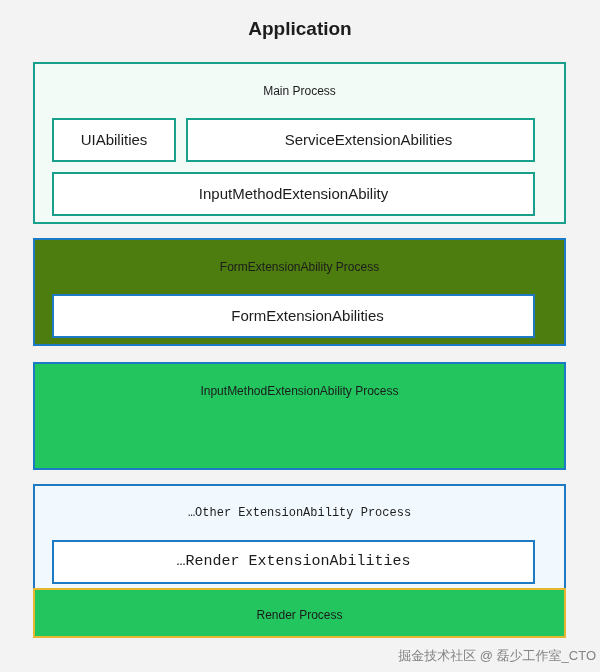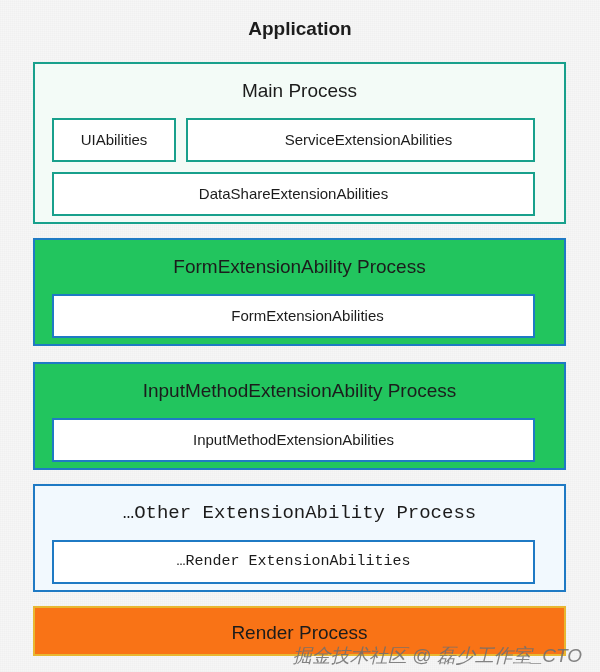--- a/index.html
+++ b/index.html
@@ -46,21 +46,21 @@
     position: absolute;
     box-sizing: border-box;
     border-width: 2px;
     border-style: solid;
   }
   .process-title {
     position: absolute;
     left: 0;
     width: 100%;
     text-align: center;
-    font-size: 19px;
+    font-size: 12px;
     line-height: 24px;
     color: #1c1c1c;
   }
   .ability-box {
     position: absolute;
     box-sizing: border-box;
     border-width: 2px;
     border-style: solid;
     background: #ffffff;
     display: flex;
@@ -82,21 +82,21 @@
   }
   #title-main-process { top: 15px; }
   #box-uiabilities        { left: 17px;  top: 54px;  width: 124px; height: 44px; border-color: #18a08c; }
   #box-serviceextension   { left: 151px; top: 54px;  width: 349px; height: 44px; border-color: #18a08c; padding-left: 16px; }
   #box-datashareextension { left: 17px;  top: 108px; width: 483px; height: 44px; border-color: #18a08c; }
 
   
   #box-form-process {
     left: 33px;  top: 238px;  width: 533px;  height: 108px;
     border-color: #1f7ac4;
-    background: #22c55e;
+    background: #4d7c0f;
   }
   #title-form-process { top: 15px; }
   #box-formextension { left: 17px; top: 54px; width: 483px; height: 44px; border-color: #1f7ac4; padding-left: 28px; }
 
   
   #box-input-process {
     left: 33px;  top: 362px;  width: 533px;  height: 108px;
     border-color: #1f7ac4;
     background: #22c55e;
   }
@@ -108,35 +108,34 @@
     left: 33px;  top: 484px;  width: 533px;  height: 108px;
     border-color: #1f7ac4;
     background: #f2f9fe;
     font-family: Liberation Mono, monospace;
   }
   #title-other-process { top: 15px; }
   #box-otherextension { left: 17px; top: 54px; width: 483px; height: 44px; border-color: #1f7ac4; }
 
   
   #box-render-process {
-    left: 33px;  top: 606px;  width: 533px;  height: 50px;
+    left: 33px;  top: 588px;  width: 533px;  height: 50px;
     border-color: #e8b731;
-    background: #f97316;
+    background: #22c55e;
   }
   #title-render-process { top: 13px; }
 
   
   .watermark {
     position: absolute;
-    right: 18px;
+    right: 4px;
     bottom: 8px;
-    font-size: 19px;
+    font-size: 13px;
     line-height: 17px;
     color: rgba(110,110,110,0.85);
-    font-style: italic;
     white-space: nowrap;
     z-index: 2;
     pointer-events: none;
   }
 </style>
 </head>
 <body>
 
 <div id="noise-layer"></div>
 
@@ -149,38 +148,35 @@
 
     <div class="ability-box" id="box-uiabilities">
       <span class="ability-label">UIAbilities</span>
     </div>
 
     <div class="ability-box" id="box-serviceextension">
       <span class="ability-label">ServiceExtensionAbilities</span>
     </div>
 
     <div class="ability-box" id="box-datashareextension">
-      <span class="ability-label">DataShareExtensionAbilities</span>
+      <span class="ability-label">InputMethodExtensionAbility</span>
     </div>
   </div>
 
   <div class="process-box" id="box-form-process">
     <div class="process-title" id="title-form-process">FormExtensionAbility Process</div>
 
     <div class="ability-box" id="box-formextension">
       <span class="ability-label">FormExtensionAbilities</span>
     </div>
   </div>
 
   <div class="process-box" id="box-input-process">
     <div class="process-title" id="title-input-process">InputMethodExtensionAbility Process</div>
 
-    <div class="ability-box" id="box-inputmethodextension">
-      <span class="ability-label">InputMethodExtensionAbilities</span>
-    </div>
   </div>
 
   <div class="process-box" id="box-other-process">
     <div class="process-title" id="title-other-process">…Other ExtensionAbility Process</div>
 
     <div class="ability-box" id="box-otherextension">
       <span class="ability-label">…Render ExtensionAbilities</span>
     </div>
   </div>
 

